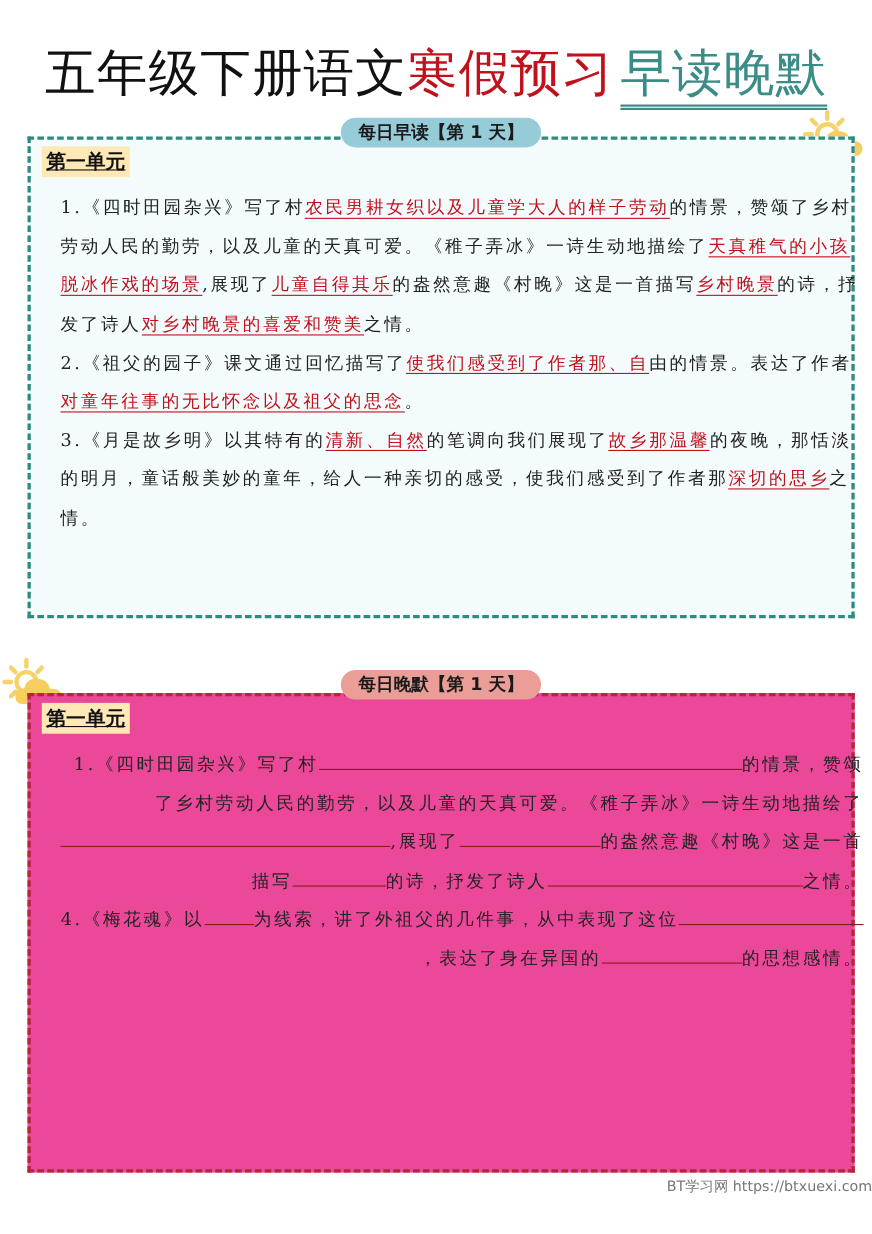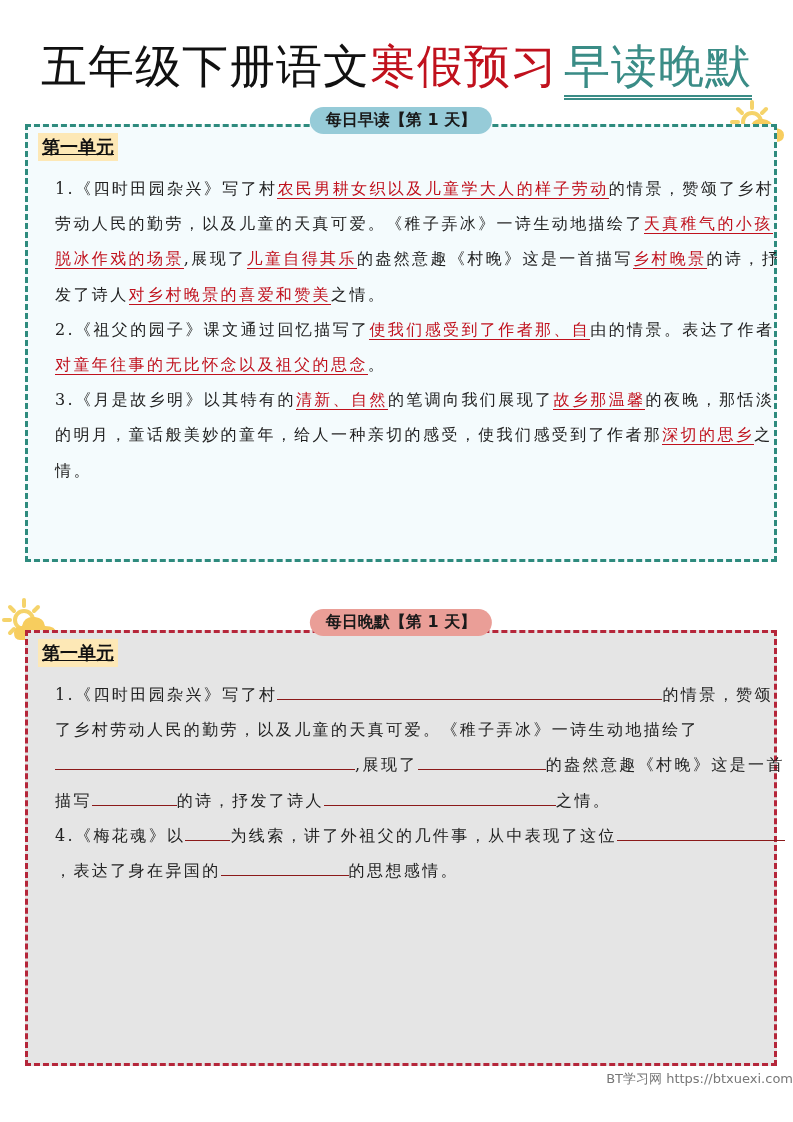--- a/index.html
+++ b/index.html
@@ -14,21 +14,21 @@
     white-space: nowrap;
   }
   .title .t-black { color: #111111; }
   .title .t-red { color: #c0111d; }
   .title .t-green { color: #3a8c86; border-bottom: 5px double #3a8c86; padding-bottom: 2px; margin-left: 6px; }
 
   .section {
     position: absolute; left: 25px; width: 752px; box-sizing: border-box;
   }
   .section.morning { top: 124px; height: 438px; background: #f4fbfd; border: 3px dashed #2e8b7e; }
-  .section.evening { top: 630px; height: 436px; background: #e5e5e5; border: 3px dashed #b5263a; }
+  .section.evening { top: 630px; height: 436px; background: #ec4899; border: 3px dashed #b5263a; text-align: right; }
 
   .banner {
     position: absolute; top: -20px; left: 50%; transform: translateX(-50%);
     padding: 3px 16px; font-family: "DejaVu Sans", "Liberation Sans", sans-serif;
     font-weight: bold; font-size: 16px; color: #1a1a1a; white-space: nowrap; border-radius: 15px;
   }
   .morning .banner { background: #96cbd8; top: -20px; }
   .evening .banner { background: #ea9e97; top: -24px; }
 
   .unit {

